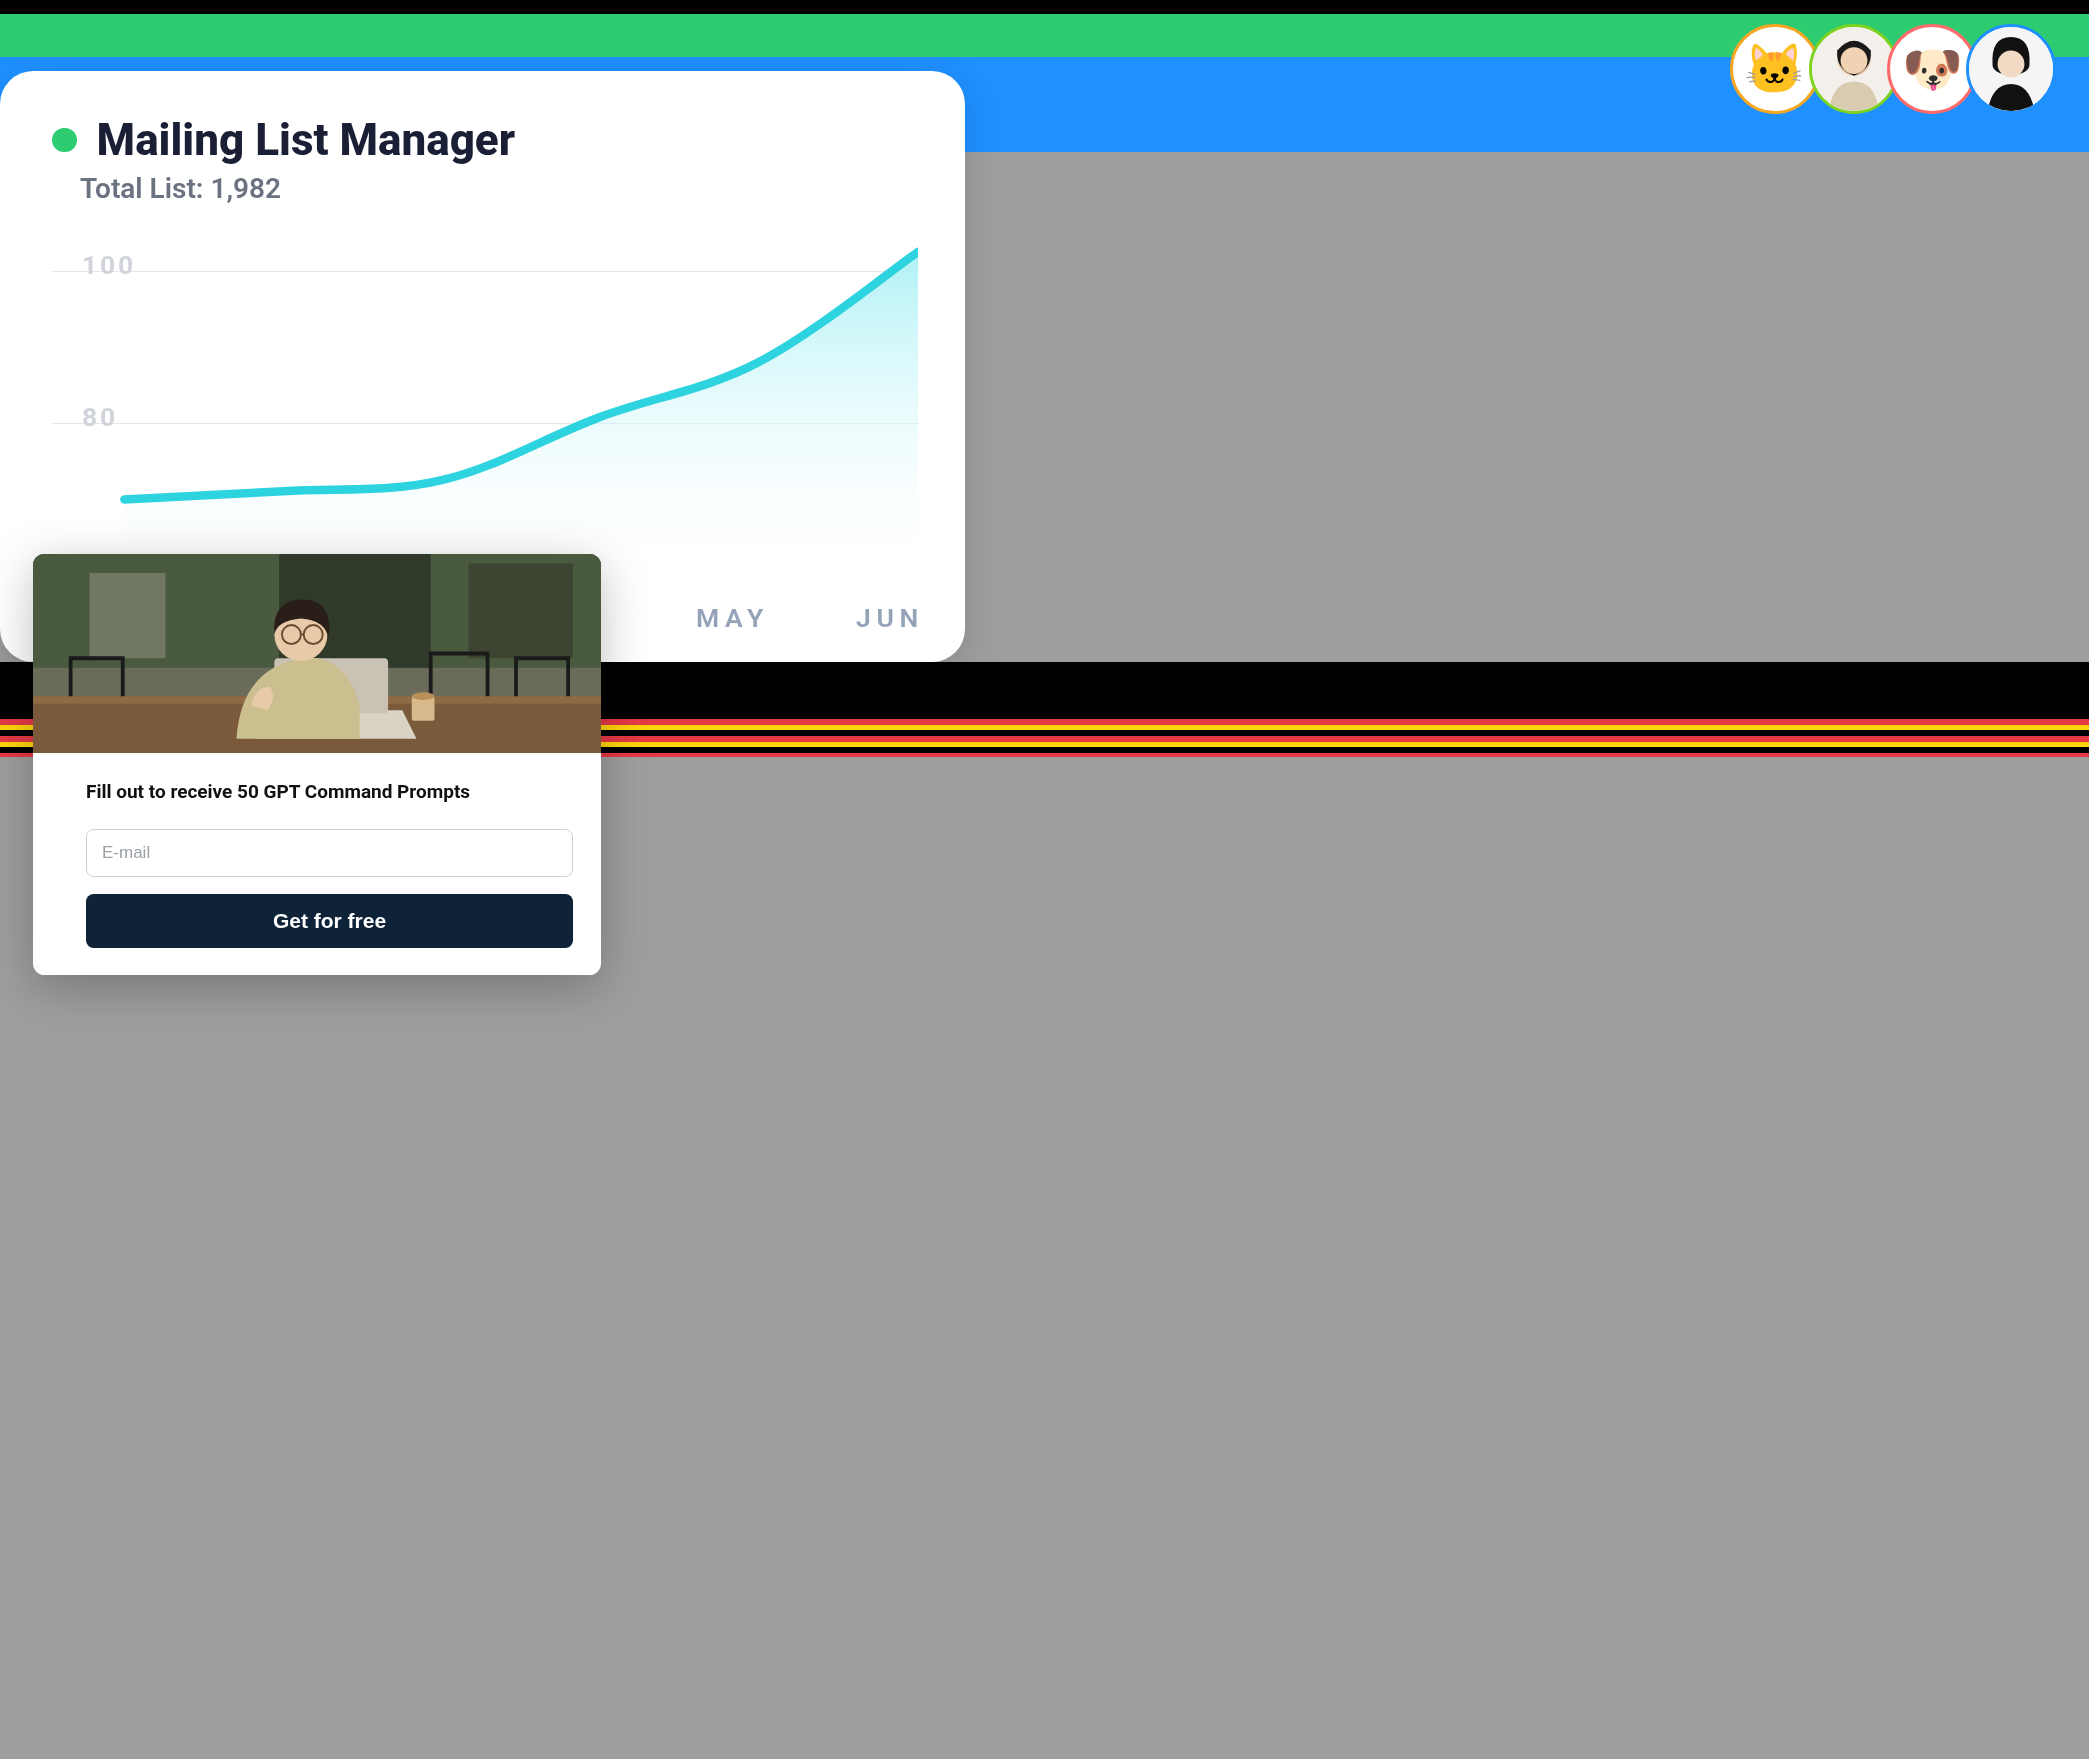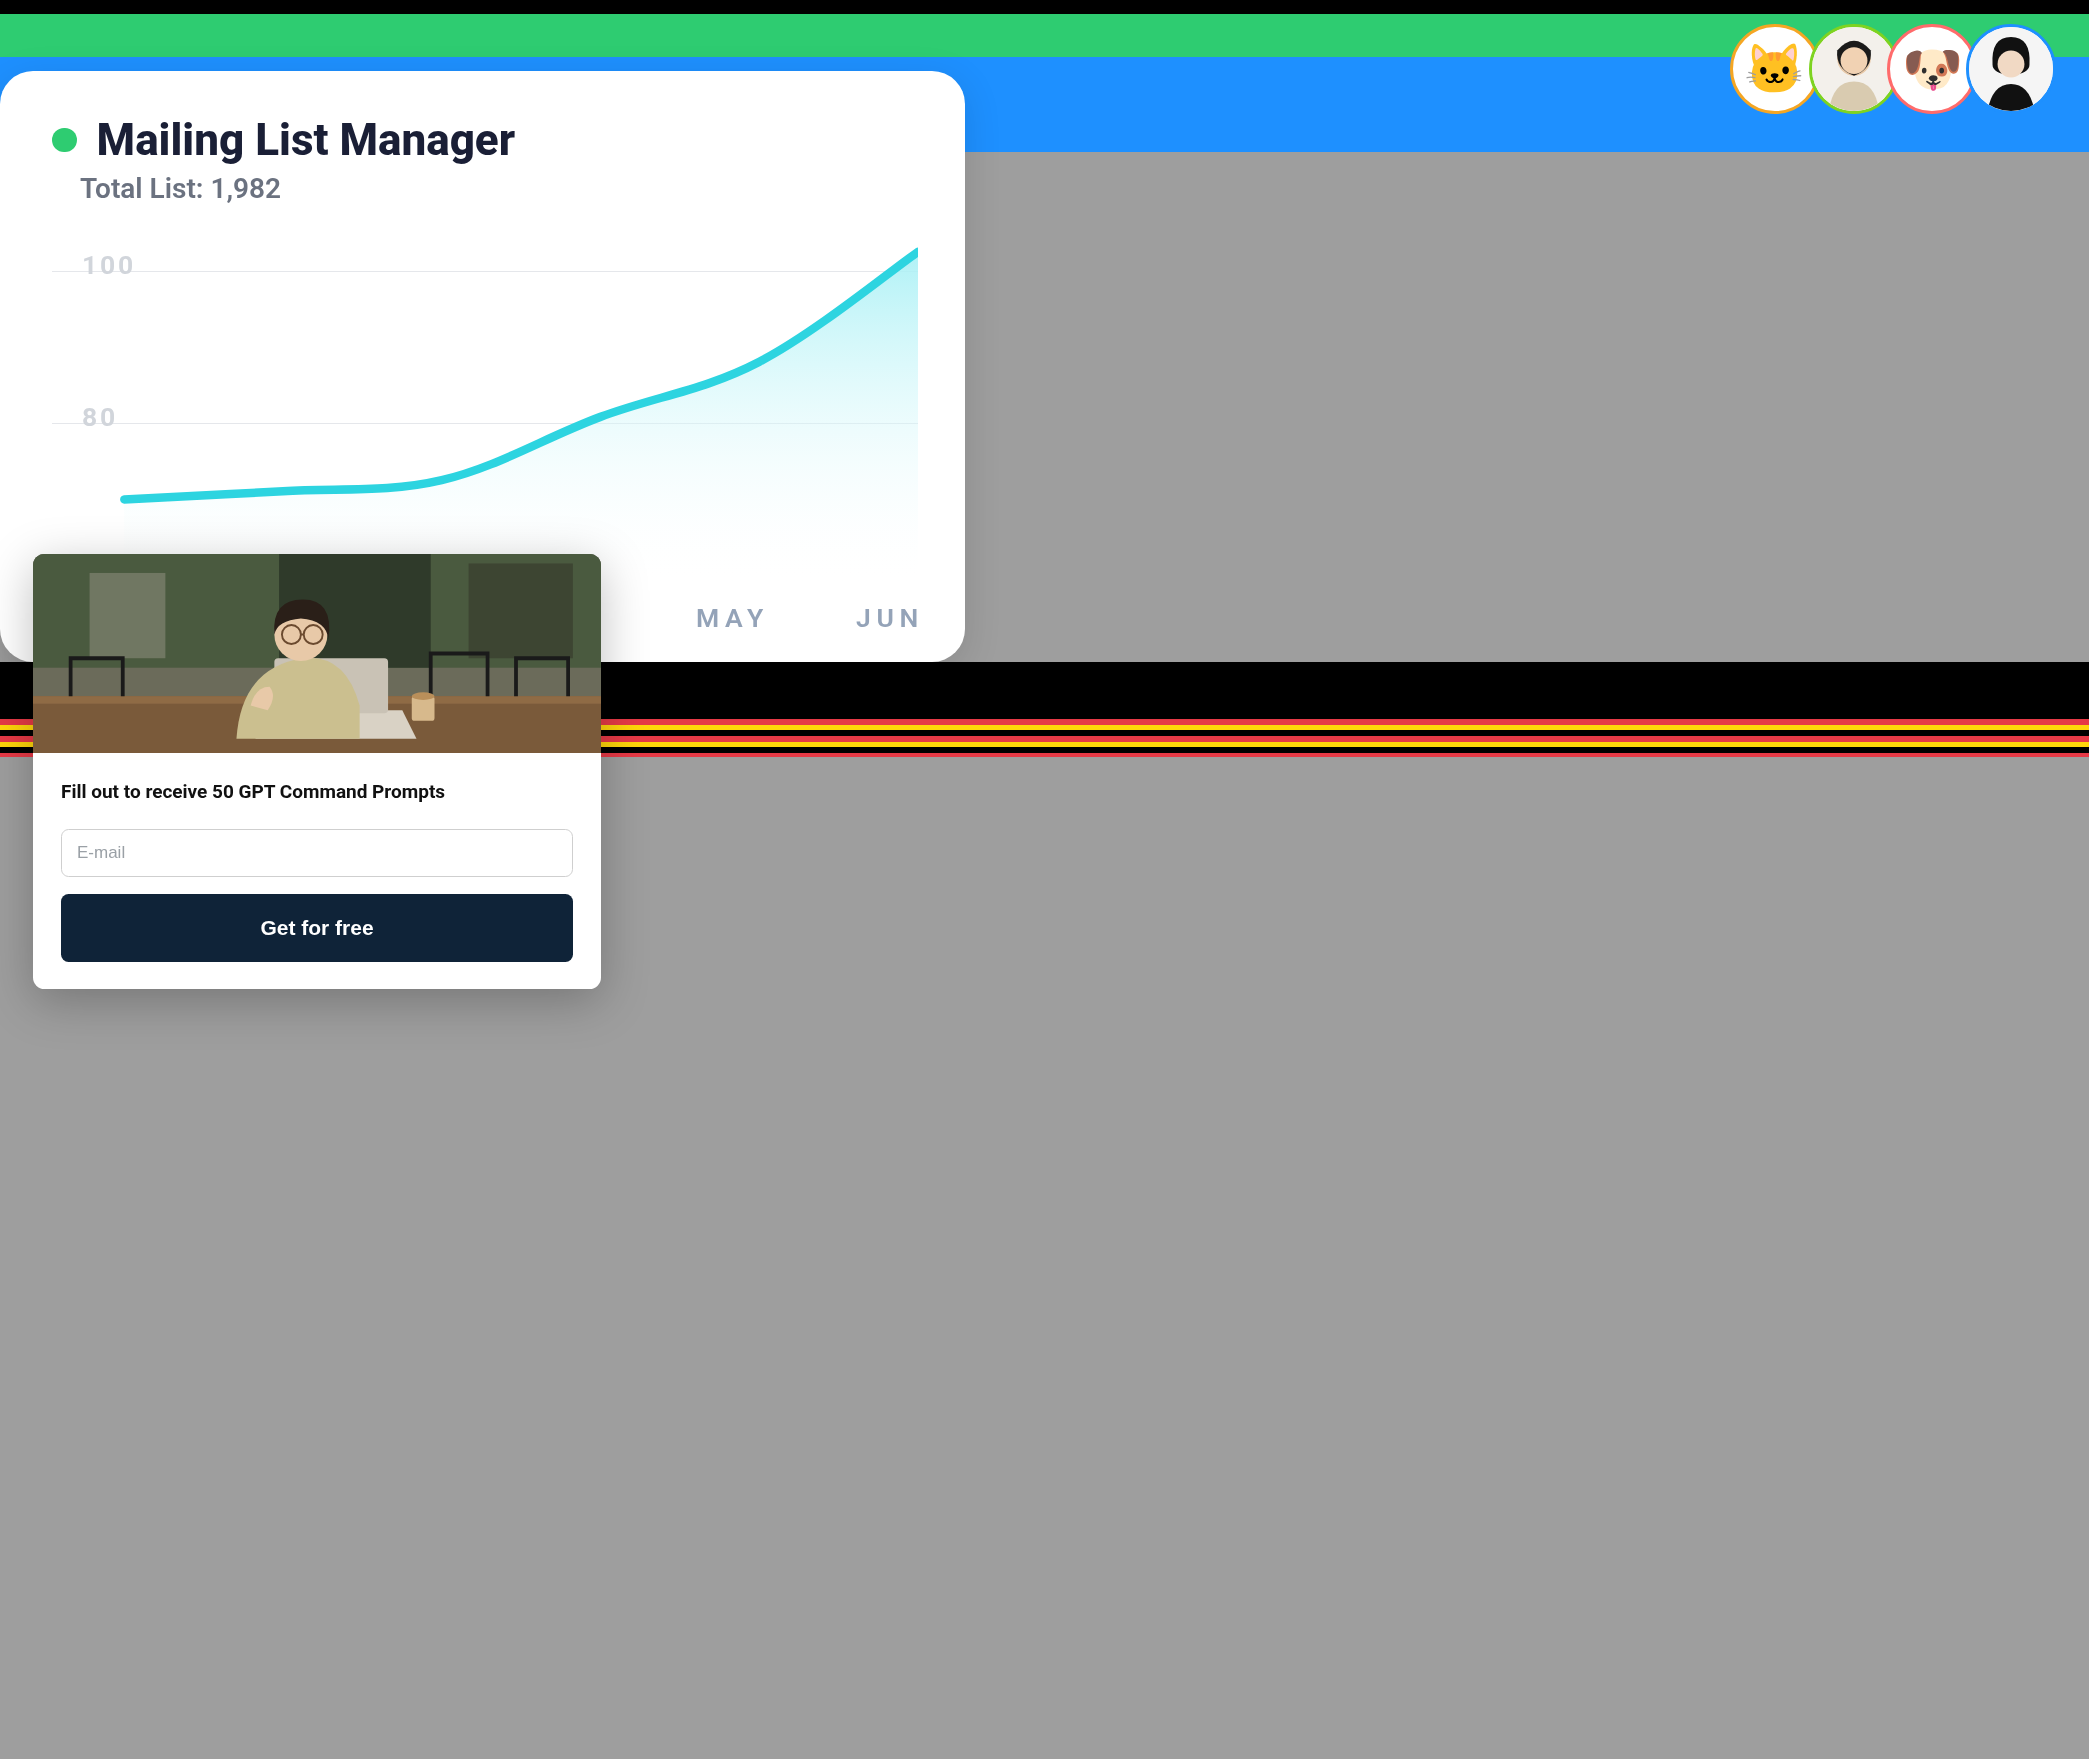--- a/index.html
+++ b/index.html
@@ -138,40 +138,40 @@
     z-index: 40;
     overflow: hidden;
   }
   .popup-image {
     width: 100%;
     height: 199px;
     background: #888;
     position: relative;
     overflow: hidden;
   }
-  .popup-body { padding: 26.5px 28px 26.5px 28px; }
+  .popup-body { padding: 26.5px 28px 26.5px 28px; margin-left: 25px; }
   .popup-title {
     font-size: 19px;
     font-weight: 700;
     color: #111;
   }
   .popup-input {
     width: 100%;
     margin-top: 26.5px;
     padding: 13.2px 15px;
     font-size: 17px;
     border: 0.9px solid #cfcfcf;
     border-radius: 7.6px;
     color: #ec4899;
   }
   .popup-input::placeholder { color: #9aa0a6; }
   .popup-button {
     width: 100%;
     margin-top: 17px;
-    padding: 22px;
+    padding: 15px;
     font-size: 21px;
     font-weight: 700;
     color: #fff;
     background: #0f2338;
     border: none;
     border-radius: 7.6px;
     cursor: pointer;
   }
 </style>
 </head>

